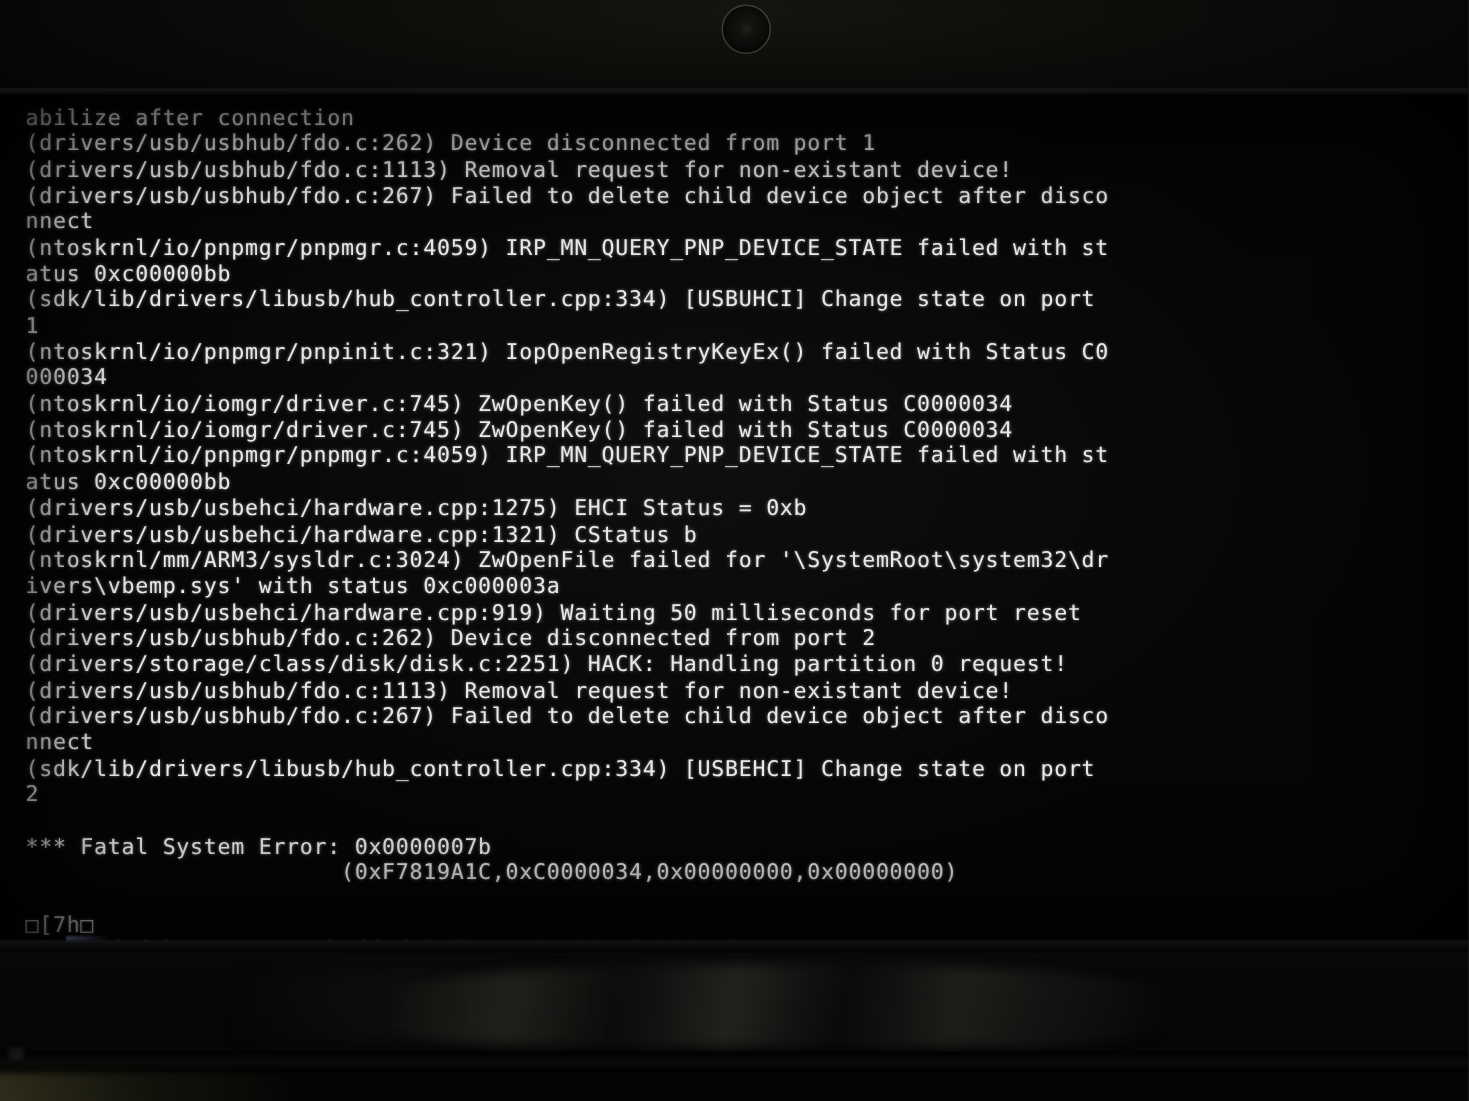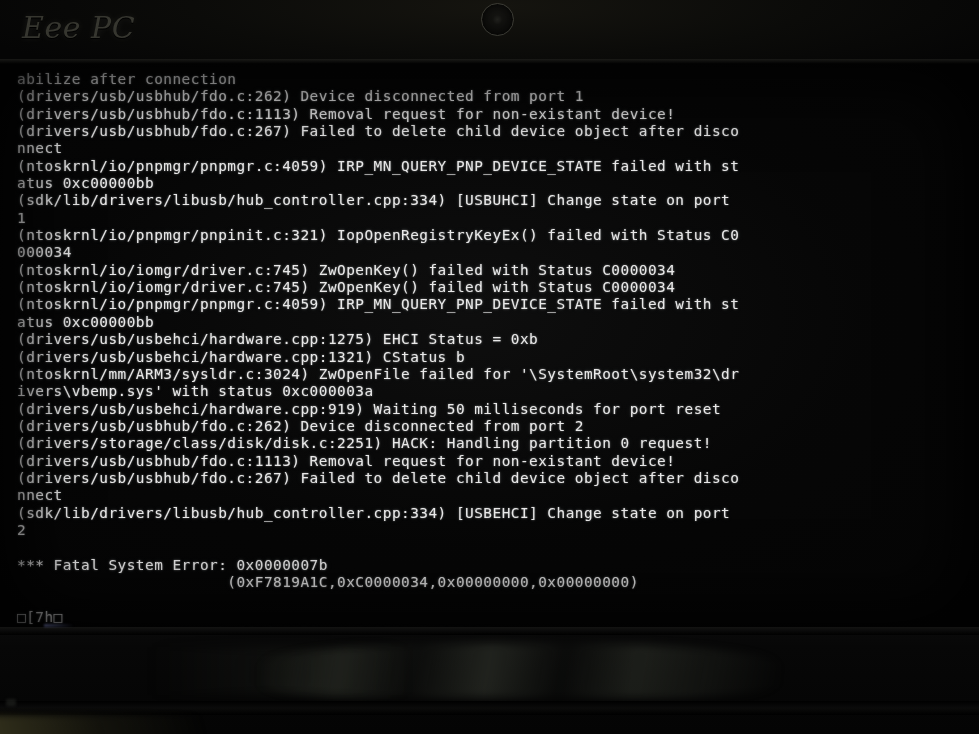--- a/index.html
+++ b/index.html
@@ -179,21 +179,20 @@
     background: linear-gradient(90deg, rgba(90,96,140,0.55), rgba(20,22,40,0.0));
     filter: blur(0.8px);
   }
 </style>
 </head>
 <body>
 
 <div id="photo">
 
   <div class="bezel-top">
-    <div class="brand">Eee PC</div>
     <div class="webcam">
       <div class="webcam-dot"></div>
     </div>
   </div>
 
   <div class="screen">
     <div class="console" id="console-output"><div class="line">abilize after connection</div><div class="line">(drivers/usb/usbhub/fdo.c:262) Device disconnected from port 1</div><div class="line">(drivers/usb/usbhub/fdo.c:1113) Removal request for non-existant device!</div><div class="line">(drivers/usb/usbhub/fdo.c:267) Failed to delete child device object after disco</div><div class="line">nnect</div><div class="line">(ntoskrnl/io/pnpmgr/pnpmgr.c:4059) IRP_MN_QUERY_PNP_DEVICE_STATE failed with st</div><div class="line">atus 0xc00000bb</div><div class="line">(sdk/lib/drivers/libusb/hub_controller.cpp:334) [USBUHCI] Change state on port</div><div class="line">1</div><div class="line">(ntoskrnl/io/pnpmgr/pnpinit.c:321) IopOpenRegistryKeyEx() failed with Status C0</div><div class="line">000034</div><div class="line">(ntoskrnl/io/iomgr/driver.c:745) ZwOpenKey() failed with Status C0000034</div><div class="line">(ntoskrnl/io/iomgr/driver.c:745) ZwOpenKey() failed with Status C0000034</div><div class="line">(ntoskrnl/io/pnpmgr/pnpmgr.c:4059) IRP_MN_QUERY_PNP_DEVICE_STATE failed with st</div><div class="line">atus 0xc00000bb</div><div class="line">(drivers/usb/usbehci/hardware.cpp:1275) EHCI Status = 0xb</div><div class="line">(drivers/usb/usbehci/hardware.cpp:1321) CStatus b</div><div class="line">(ntoskrnl/mm/ARM3/sysldr.c:3024) ZwOpenFile failed for '\SystemRoot\system32\dr</div><div class="line">ivers\vbemp.sys' with status 0xc000003a</div><div class="line">(drivers/usb/usbehci/hardware.cpp:919) Waiting 50 milliseconds for port reset</div><div class="line">(drivers/usb/usbhub/fdo.c:262) Device disconnected from port 2</div><div class="line">(drivers/storage/class/disk/disk.c:2251) HACK: Handling partition 0 request!</div><div class="line">(drivers/usb/usbhub/fdo.c:1113) Removal request for non-existant device!</div><div class="line">(drivers/usb/usbhub/fdo.c:267) Failed to delete child device object after disco</div><div class="line">nnect</div><div class="line">(sdk/lib/drivers/libusb/hub_controller.cpp:334) [USBEHCI] Change state on port</div><div class="line">2</div><div class="line blank"> </div><div class="line">*** Fatal System Error: 0x0000007b</div><div class="line">                       (0xF7819A1C,0xC0000034,0x00000000,0x00000000)</div><div class="line blank"> </div><div class="line">□[7h□</div><div class="line">Entered debugger on embedded INT3 at 0x0008:0x809412ec.</div></div>
     <div class="screen-glow"></div>
     <div class="vignette"></div>
   </div>

